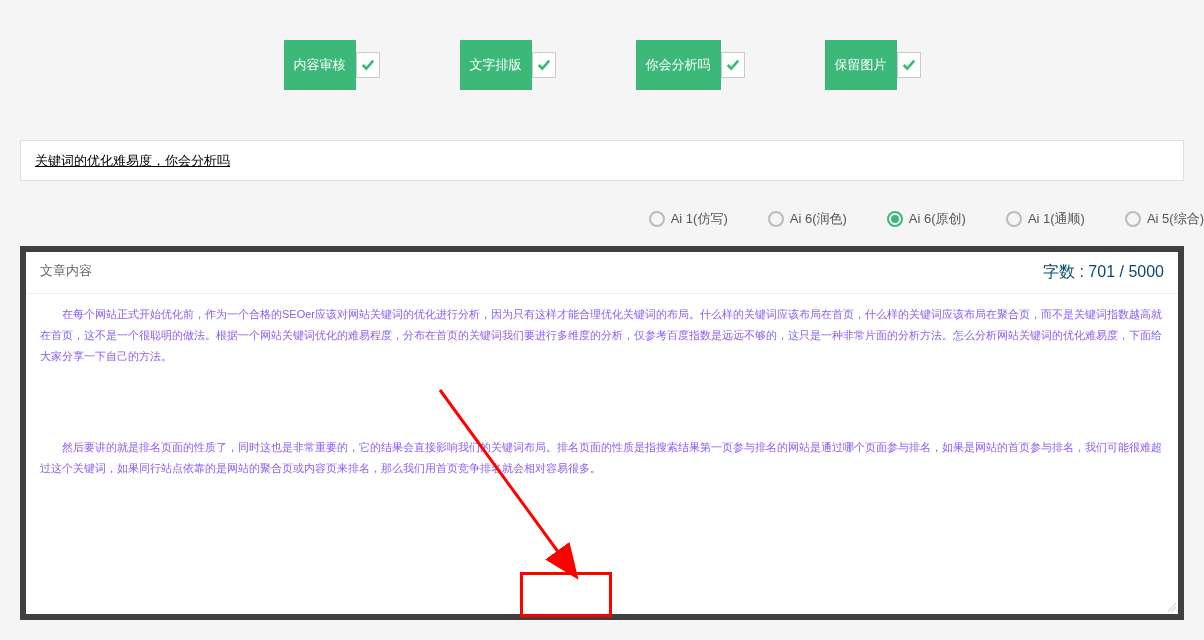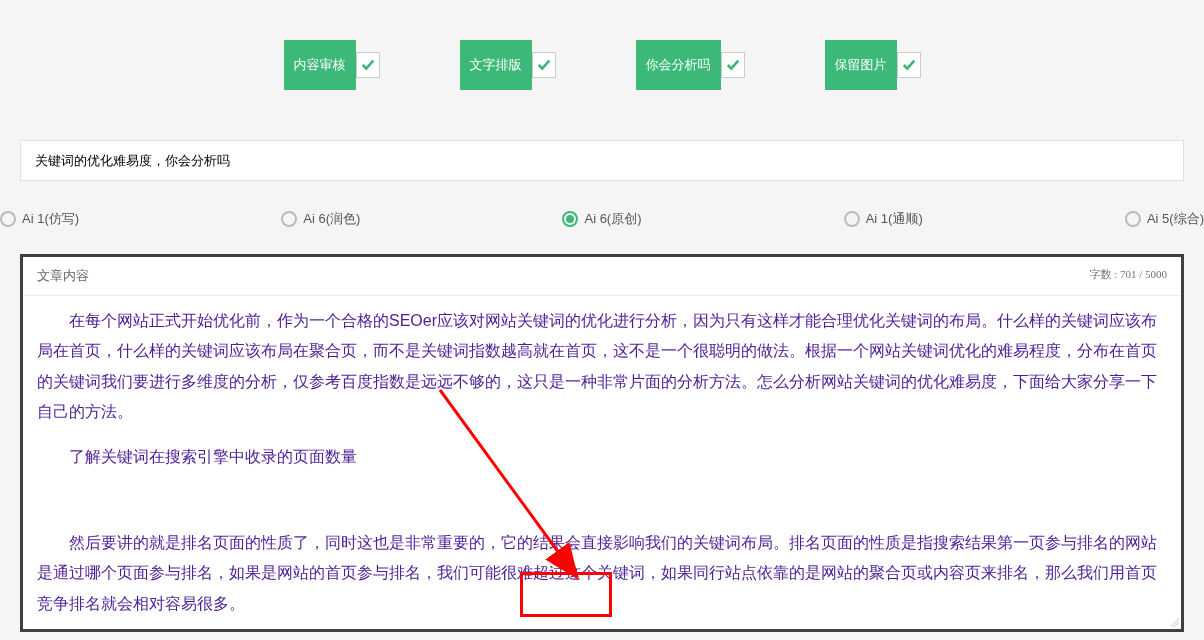--- a/index.html
+++ b/index.html
@@ -60,25 +60,26 @@
       border: 1px solid #e0e0e0;
     }
     
     .title-input input {
       width: 100%;
       padding: 12px 14px;
       border: none;
       outline: none;
       font-size: 13px;
       font-family: inherit;
+      text-decoration: underline;
     }
     
     .radio-group {
       display: flex;
-      justify-content: space-between;
+      justify-content: flex-end;
       gap: 40px;
       padding: 14px 0;
     }
     
     .radio-item {
       display: flex;
       align-items: center;
       gap: 6px;
       cursor: pointer;
       font-size: 13px;
@@ -103,46 +104,45 @@
       width: 8px;
       height: 8px;
       background: #3cb878;
       border-radius: 50%;
       top: 50%;
       left: 50%;
       transform: translate(-50%, -50%);
     }
     
     .content-box {
-      margin: 12px 20px;
+      margin: 4px 20px;
       background: #fff;
-      border: 3px solid #404040;
+      border: 6px solid #404040;
     }
     
     .content-header {
       display: flex;
       justify-content: space-between;
       padding: 10px 14px;
       border-bottom: 1px solid #eee;
       font-size: 13px;
       color: #666;
     }
     
     .char-count {
-      font-size: 11px;
-      color: #737373;
-      font-family: Liberation Serif, serif;
+      font-size: 16px;
+      color: #0c4a6e;
     }
     
     .content-body {
       padding: 10px 14px;
       line-height: 1.9;
       min-height: 320px;
-      font-size: 16px;
-      color: #4c1d95;
+      font-size: 11px;
+      color: #8b5cf6;
       position: relative;
     }
     
     .content-body p {
       margin-bottom: 0px;
       text-indent: 2em;
     }
     
     .resize-handle {
       position: absolute;
@@ -260,21 +260,20 @@
 </div>
 
 <div class="content-box">
   <div class="content-header">
     <span>文章内容</span>
     <span class="char-count">字数 : 701 / 5000</span>
   </div>
   <div class="content-body">
     <p>在每个网站正式开始优化前，作为一个合格的SEOer应该对网站关键词的优化进行分析，因为只有这样才能合理优化关键词的布局。什么样的关键词应该布局在首页，什么样的关键词应该布局在聚合页，而不是关键词指数越高就在首页，这不是一个很聪明的做法。根据一个网站关键词优化的难易程度，分布在首页的关键词我们要进行多维度的分析，仅参考百度指数是远远不够的，这只是一种非常片面的分析方法。怎么分析网站关键词的优化难易度，下面给大家分享一下自己的方法。</p>
     <div class="spacer"></div>
-    <p>了解关键词在搜索引擎中收录的页面数量</p>
     <div class="spacer"></div>
     <div class="spacer"></div>
     <div class="spacer"></div>
     <div class="spacer"></div>
     <p>然后要讲的就是排名页面的性质了，同时这也是非常重要的，它的结果会直接影响我们的关键词布局。排名页面的性质是指搜索结果第一页参与排名的网站是通过哪个页面参与排名，如果是网站的首页参与排名，我们可能很难超过这个关键词，如果同行站点依靠的是网站的聚合页或内容页来排名，那么我们用首页竞争排名就会相对容易很多。</p>
     <div class="resize-handle"></div>
   </div>
 </div>
 
 <div class="button-row">

